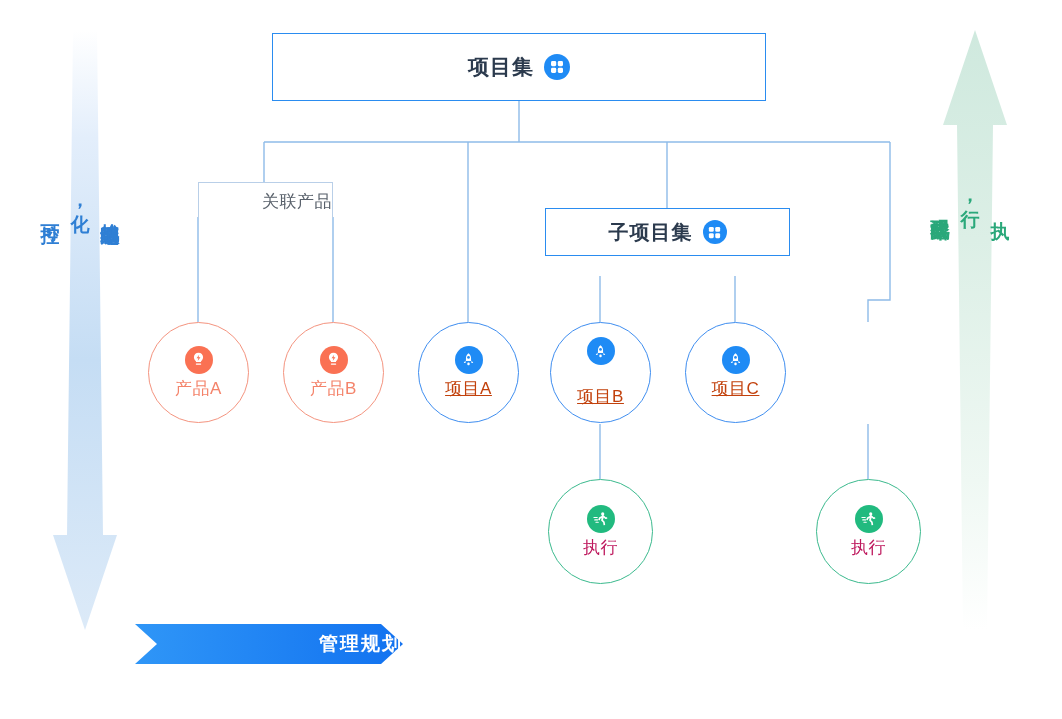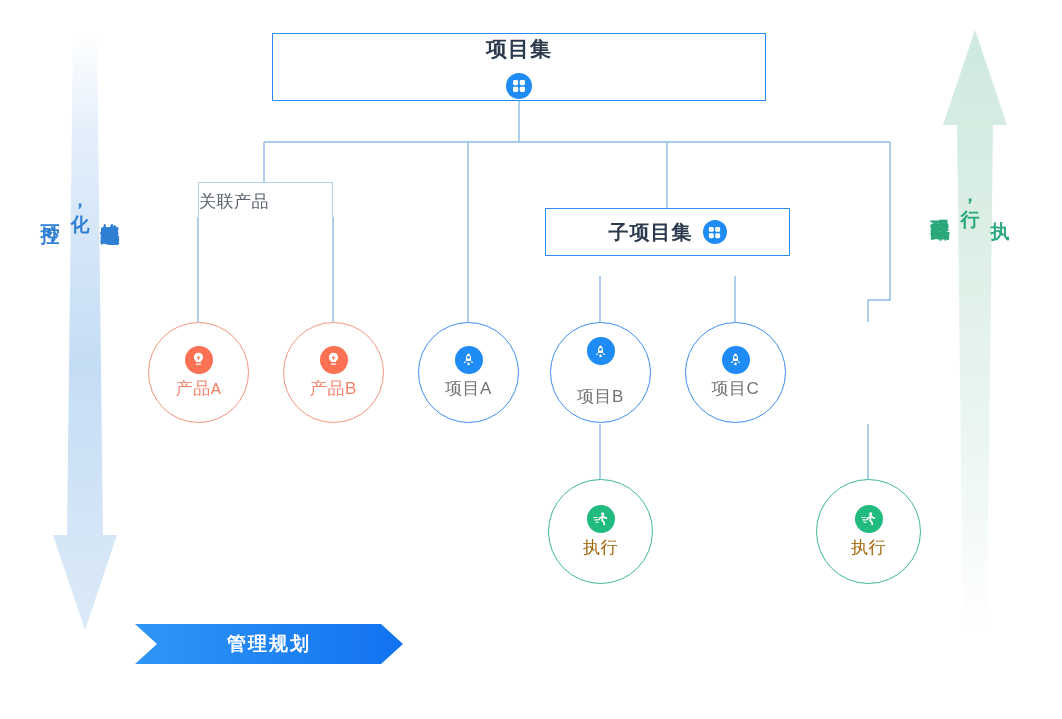--- a/index.html
+++ b/index.html
@@ -86,21 +86,21 @@
 
   
   .bracket-box {
     position: absolute;
     box-sizing: border-box;
     border: 1.2px solid #b9cfe8;
     border-bottom: none;
     background: transparent;
     display: flex;
     align-items: center;
-    justify-content: flex-start;
+    justify-content: flex-end;
   }
   .bracket-box .box-label {
     font-size: 17px;
     color: #59616b;
     letter-spacing: 0.5px;
     margin-top: 2px;
   }
 
   
   .node-circle {
@@ -119,45 +119,45 @@
     font-weight: 500;
     letter-spacing: 0.5px;
   }
   .circle-product {
     border: 1.5px solid #f4947f;
   }
   .circle-product .circle-label { color: #f4836a; }
   .circle-project {
     border: 1.5px solid #3f8ef0;
   }
-  .circle-project .circle-label { color: #737373; }
+  .circle-project .circle-label { color: #c2410c; text-decoration: underline; }
   .circle-exec {
     border: 1.5px solid #3cba8e;
   }
-  .circle-exec .circle-label { color: #a16207; }
+  .circle-exec .circle-label { color: #be185d; }
 
   .badge {
     width: 28px; height: 28px;
     border-radius: 50%;
     display: flex;
     align-items: center;
     justify-content: center;
   }
   .badge svg { display: block; }
   .badge-product { background: #fa7153; }
   .badge-project { background: #1f8bf5; }
   .badge-exec    { background: #21ba7f; }
 
   
   .chevron {
     position: absolute;
     height: 40px;
     display: flex;
     align-items: center;
-    justify-content: center;
+    justify-content: flex-end;
   }
   .chevron svg {
     position: absolute;
     left: 0; top: 0;
   }
   .chevron .chev-label {
     position: relative;
     font-size: 19px;
     font-weight: 700;
     color: #ffffff;
@@ -223,21 +223,21 @@
           <stop offset="100%" stop-color="#ffffff"></stop>
         </linearGradient>
       </defs>
       <path d="M40,0 L72,95 L58,95 L52,600 L28,600 L22,95 L8,95 Z" fill="url(#gradRight)"></path>
     </svg>
     <div class="vlabel-wrap" id="arrow-right-label">
       <span class="arrow-label">执行，实现公司战略</span>
     </div>
   </div>
 
-  <div class="node-box" id="box-program" style="left:272px; top:33px; width:494px; height:68px;flex-direction:column;">
+  <div class="node-box" id="box-program" style="left:272px; top:33px; width:494px; height:68px;">
     <span class="box-label">项目集</span>
     <span class="badge" style="width:26px;height:26px;background:#1f8bf5;">
       <svg width="16" height="16" viewBox="0 0 16 16">
         <rect x="2" y="2" width="5.2" height="5.2" rx="1.4" fill="#ffffff"></rect>
         <rect x="8.8" y="2" width="5.2" height="5.2" rx="1.4" fill="#ffffff"></rect>
         <rect x="2" y="8.8" width="5.2" height="5.2" rx="1.4" fill="#ffffff"></rect>
         <rect x="8.8" y="8.8" width="5.2" height="5.2" rx="1.4" fill="#ffffff"></rect>
       </svg>
     </span>
   </div>
@@ -251,21 +251,21 @@
     <span class="badge" style="width:24px;height:24px;background:#1f8bf5;">
       <svg width="15" height="15" viewBox="0 0 16 16">
         <rect x="2" y="2" width="5.2" height="5.2" rx="1.4" fill="#ffffff"></rect>
         <rect x="8.8" y="2" width="5.2" height="5.2" rx="1.4" fill="#ffffff"></rect>
         <rect x="2" y="8.8" width="5.2" height="5.2" rx="1.4" fill="#ffffff"></rect>
         <rect x="8.8" y="8.8" width="5.2" height="5.2" rx="1.4" fill="#ffffff"></rect>
       </svg>
     </span>
   </div>
 
-  <div class="node-circle circle-product" style="left:148px; top:322px; width:101px; height:101px;font-family:Liberation Mono, monospace;">
+  <div class="node-circle circle-product" style="left:148px; top:322px; width:101px; height:101px;">
     <span class="badge badge-product">
       <svg width="17" height="17" viewBox="0 0 20 20">
         <path d="M10 2.2c-3.1 0-5.4 2.3-5.4 5.2 0 1.9 1 3.2 1.9 4.2.4.5.6.9.6 1.4h5.8c0-.5.2-.9.6-1.4.9-1 1.9-2.3 1.9-4.2 0-2.9-2.3-5.2-5.4-5.2z" fill="#ffffff"></path>
         <rect x="6.8" y="14.6" width="6.4" height="1.5" rx="0.7" fill="#ffffff"></rect>
         <path d="M10.8 4.4L7.7 8.6h2.1l-.7 3.2 3.2-4.4h-2.2z" fill="#fa7153"></path>
       </svg>
     </span>
     <span class="circle-label">产品A</span>
   </div>
 

